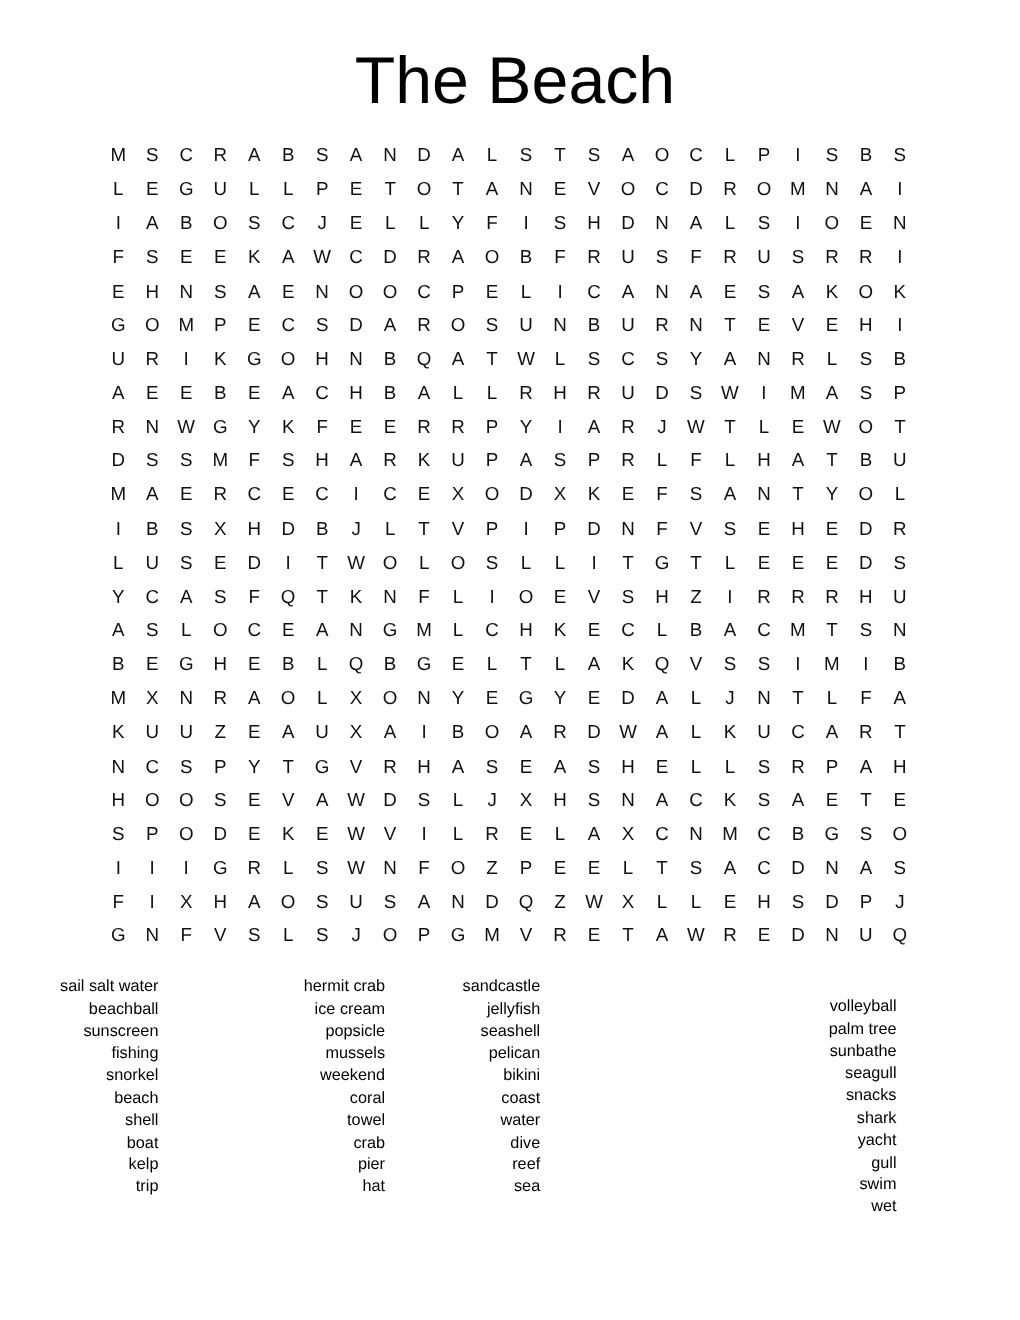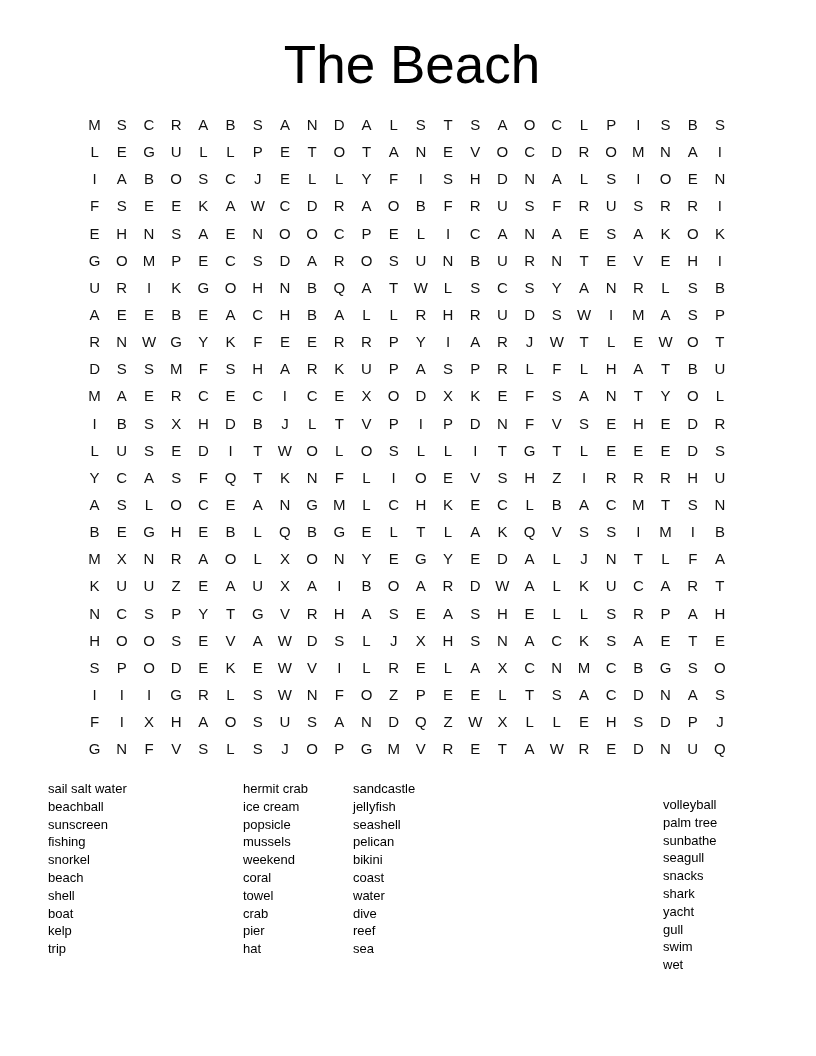--- a/index.html
+++ b/index.html
@@ -44,29 +44,30 @@
     font-size: 15px;
     font-weight: 400;
     color: #111111;
   }
   .words {
     position: absolute;
     top: 780px;
     left: 0;
     width: 816px;
     height: 200px;
+    text-align: right;
   }
   .wcol {
     position: absolute;
     top: 0;
   }
   .wcol0 { left: 48px; }
   .wcol1 { left: 148px; }
   .wcol2 { left: 243px; }
-  .wcol3 { left: 353px; }
+  .wcol3 { left: 370px; }
   .wcol4 { left: 458px; }
   .wcol5 { left: 560px; }
   .wcol6 { left: 663px; margin-top: 16px; }
   .word {
     font-size: 13px;
     line-height: 17.8px;
     color: #000000;
     white-space: nowrap;
   }
 </style>

